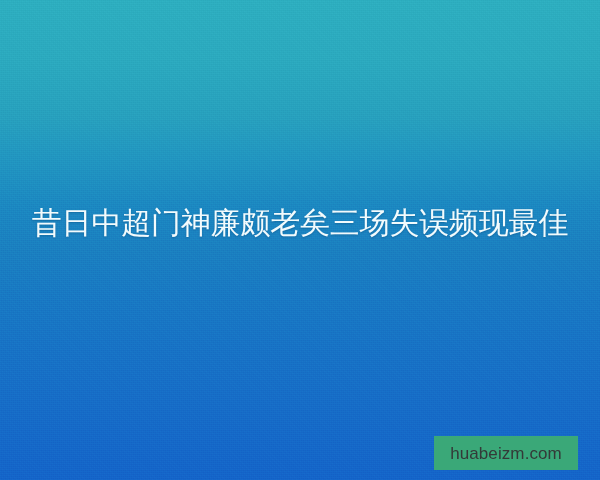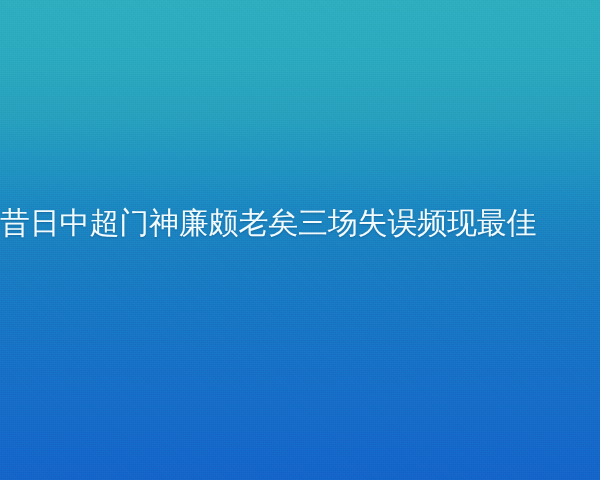--- a/index.html
+++ b/index.html
@@ -45,21 +45,21 @@
       repeating-linear-gradient(90deg, rgba(255,255,255,0.26) 0px, rgba(255,255,255,0.26) 1px, rgba(0,0,0,0.20) 1px, rgba(0,0,0,0.20) 2px),
       repeating-linear-gradient(45deg, rgba(255,255,255,0.16) 0px, rgba(255,255,255,0.16) 1px, rgba(0,0,0,0.12) 1px, rgba(0,0,0,0.12) 3px);
     mix-blend-mode: overlay;
   }
 
   #headline {
     position: absolute;
     left: 0;
     right: 0;
     top: 202px;
-    text-align: left;
+    text-align: center;
     color: #f2fbfd;
     font-size: 30px;
     line-height: 42px;
     letter-spacing: 0px;
     font-weight: 400;
     text-shadow: 0 1px 2px rgba(0, 40, 80, 0.28);
     white-space: nowrap;
   }
   #headline .hl-line {
     display: block;
@@ -92,14 +92,17 @@
 <body>
 
 <div id="poster">
 
   <div id="grain"></div>
 
   <div id="headline">
     <span class="hl-line hl-line-1">昔日中超门神廉颇老矣三场失误频现最佳</span>
   </div>
 
+  <div id="watermark-badge">
+    <span class="wm-text">huabeizm.com</span>
+  </div>
 
 </div>
 
 </body></html>

